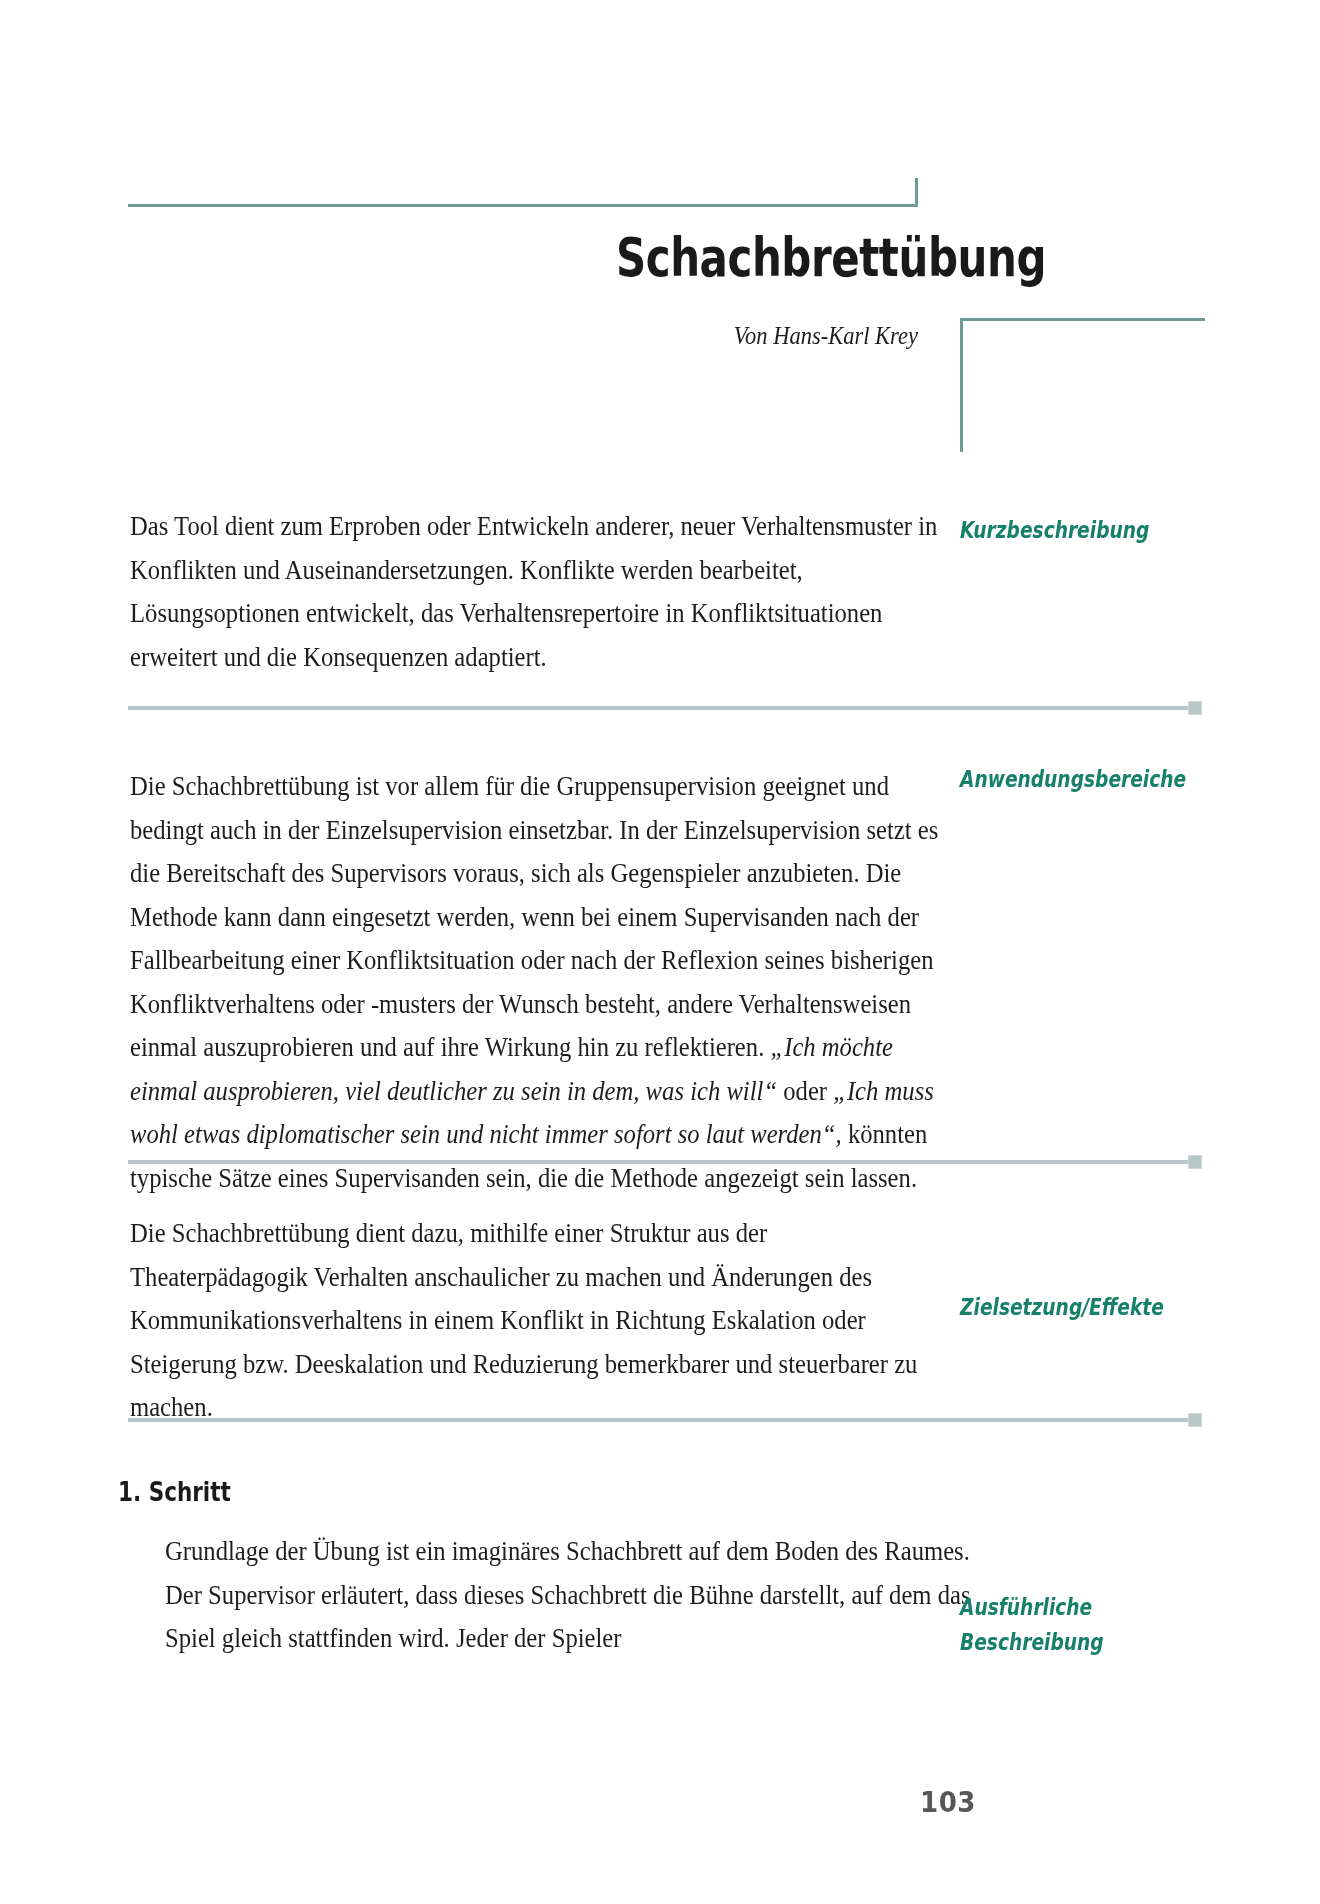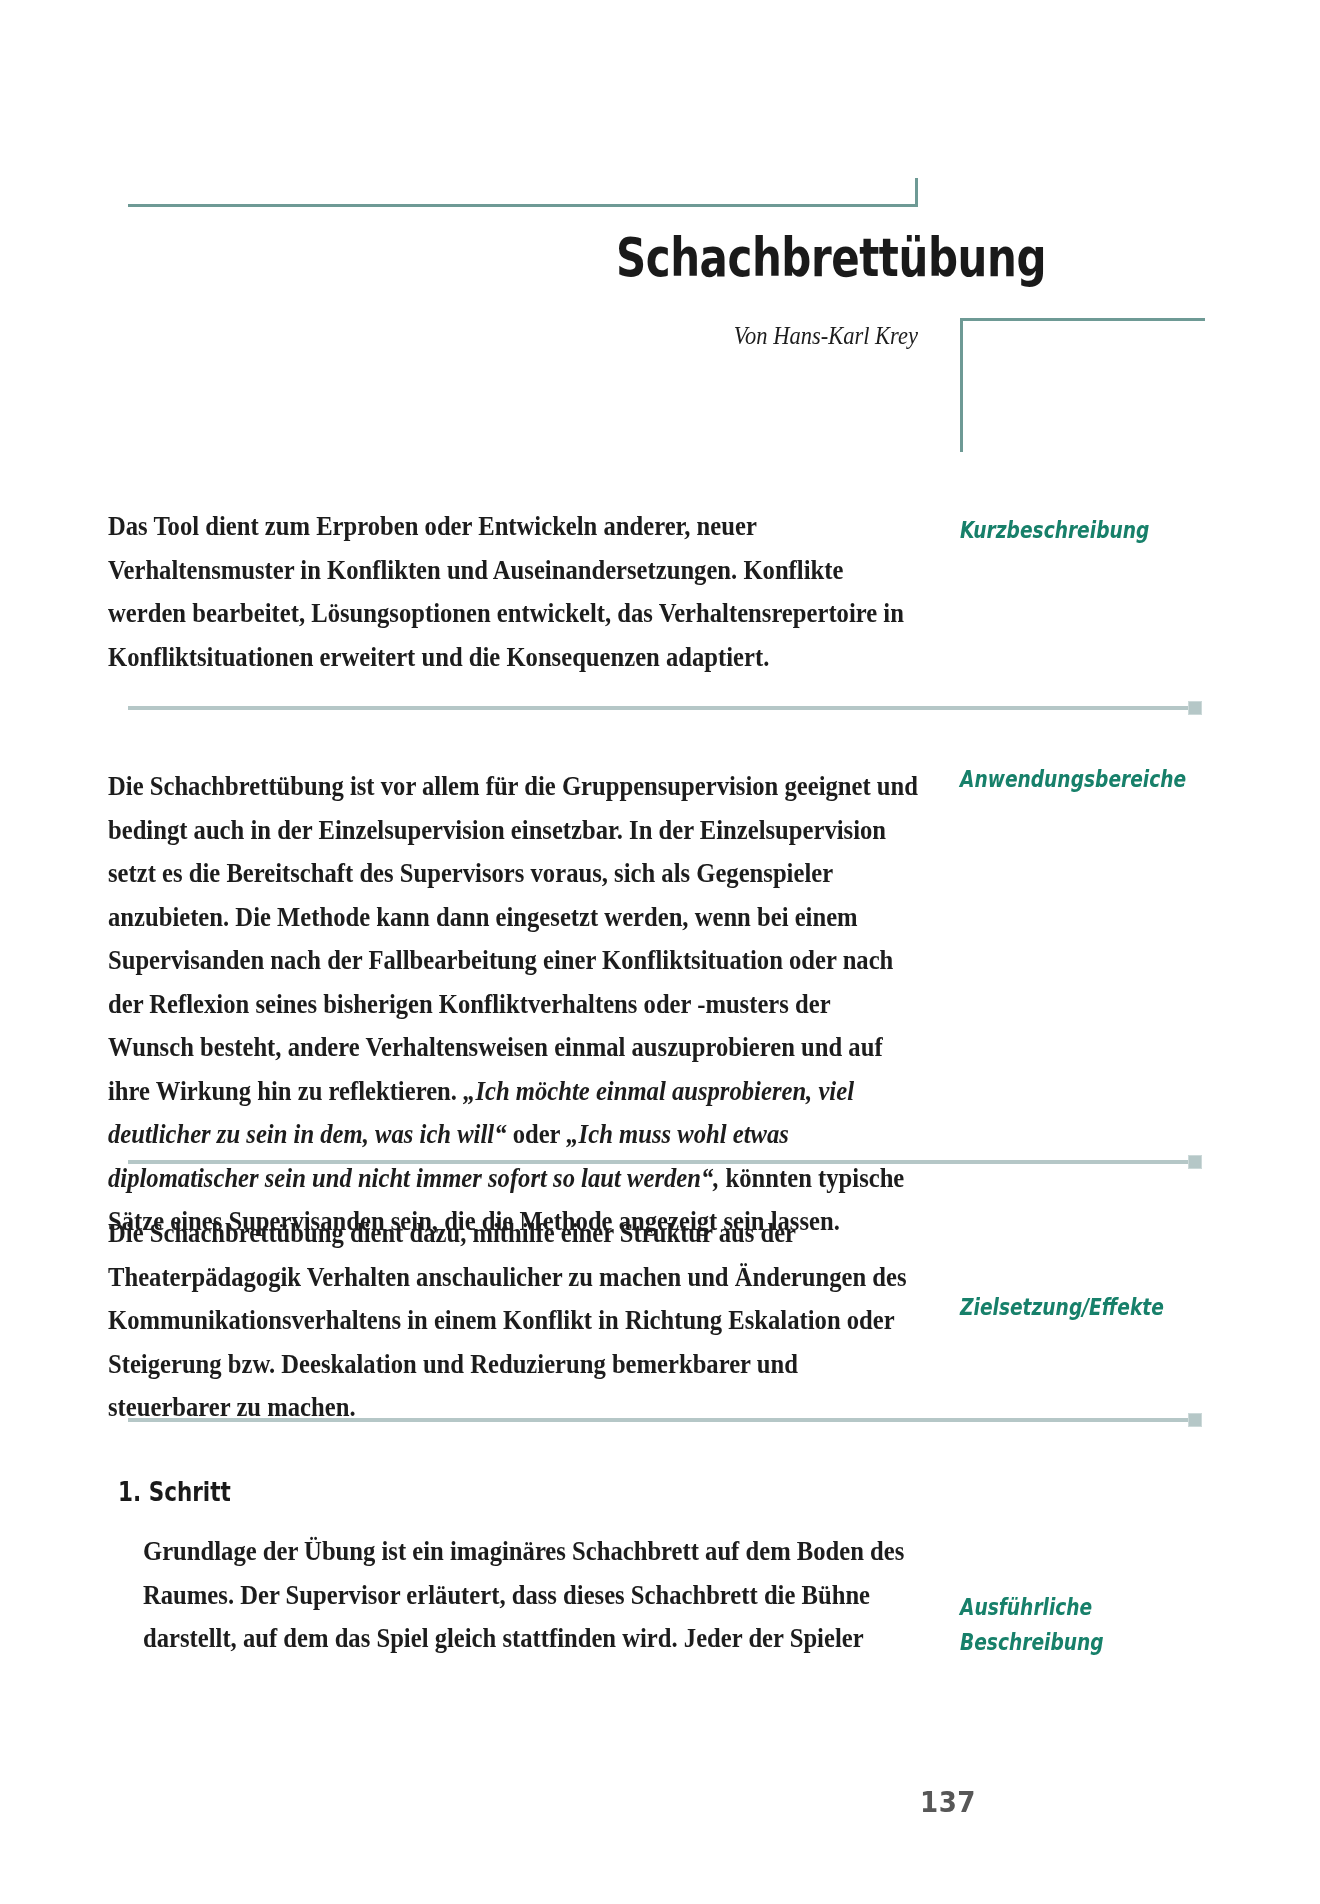--- a/index.html
+++ b/index.html
@@ -80,23 +80,22 @@
     font-size: 25px;
     color: #1d1d1d;
     transform: scaleX(0.9);
     transform-origin: 100% 50%;
     white-space: nowrap;
   }
 
   
   .col-main {
     position: absolute;
-    left: 108px;
+    left: 130px;
     width: 812px;
-    font-weight: bold;
   }
   .para {
     font-size: 26.5px;
     line-height: 43.5px;
     color: #1d1d1d;
     text-align: left;
     transform: scaleX(0.93);
     transform-origin: 0 0;
     width: 873px;
   }
@@ -198,15 +197,15 @@
   <div class="sep" style="top:1418px; width:1060px;"></div>
   <div class="sep-cap" style="left:1188px; top:1413px;"></div>
 
   <div class="step-heading" style="top:1477px;">1. Schritt</div>
   <div class="col-main" style="top:1530px;margin-left:35px;">
     <div class="para">Grundlage der Übung ist ein imaginäres Schachbrett auf dem Boden des Raumes. Der Supervisor erläutert, dass dieses Schachbrett die Bühne darstellt, auf dem das Spiel gleich stattfinden wird. Jeder der Spieler</div>
   </div>
   <div class="col-side" style="top:1590px;">Ausführliche
 Beschreibung</div>
 
-  <div class="folio">137</div>
+  <div class="folio">103</div>
 
 </div>
 
 </body></html>

